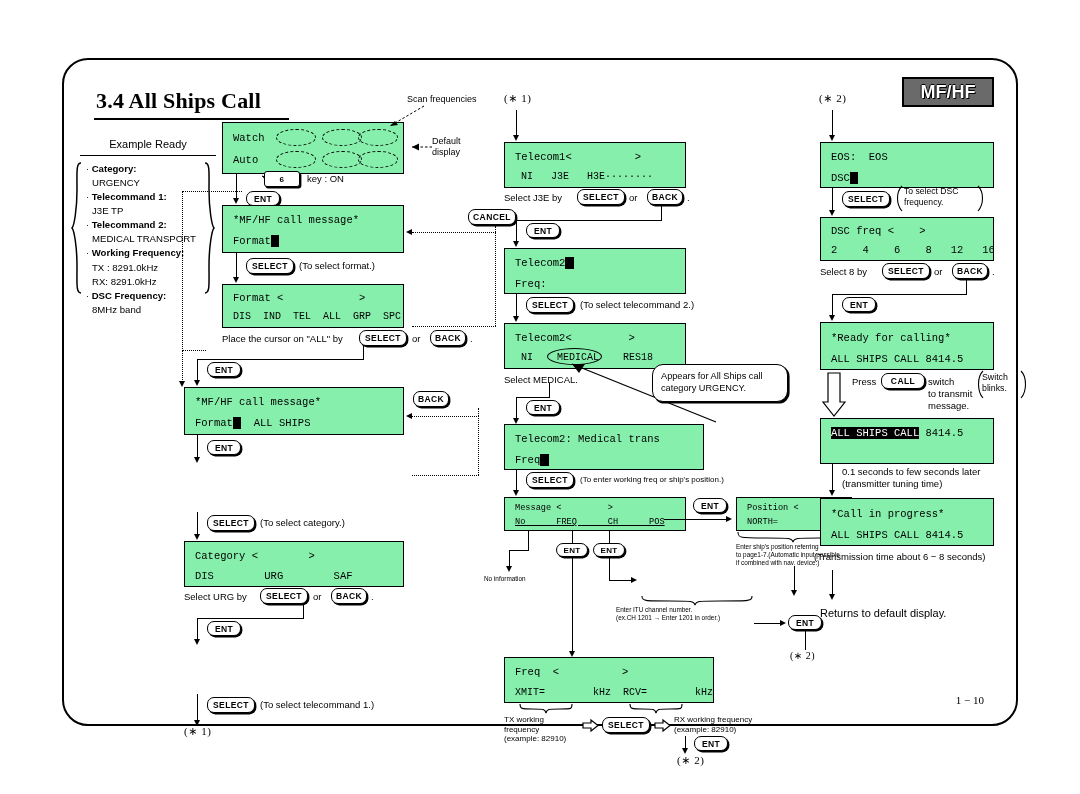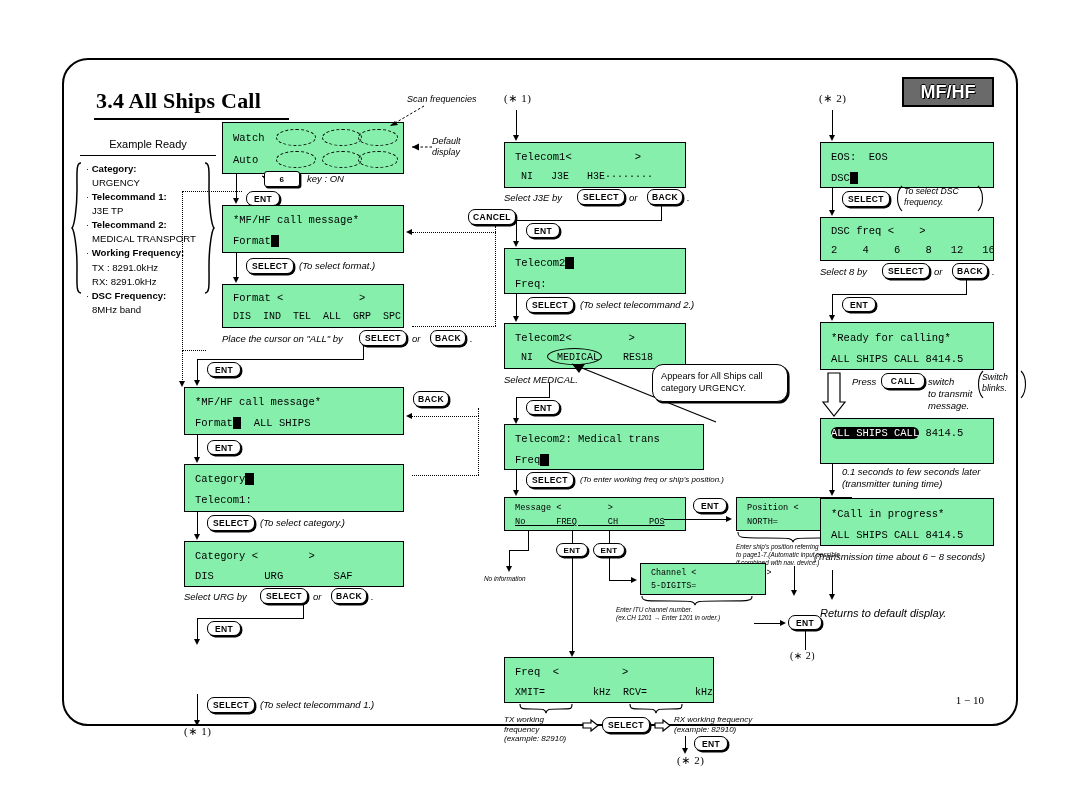--- a/index.html
+++ b/index.html
@@ -31,21 +31,21 @@
     position:absolute; border:1.6px solid #000; border-radius:7px;
     background:#fff; font-family:"Liberation Sans", sans-serif;
     font-weight:bold; font-size:8.5px; letter-spacing:.4px;
     text-align:center; color:#000;
     box-shadow:1.4px 1.4px 0 #000;
     display:flex; align-items:center; justify-content:center;
   }
   .key.numkey { font-size:8px; border-radius:3px; }
   .note {
     position:absolute; font-family:"Liberation Sans", sans-serif;
-    font-size:9.5px; color:#000; line-height:1.25; white-space:pre-line;font-style:italic;
+    font-size:9.5px; color:#000; line-height:1.25; white-space:pre-line;
   }
   .note.tiny { font-size:6.4px; line-height:1.22; }
   .note.small { font-size:8px; line-height:1.2; }
   .starref {
     position:absolute; font-family:"Liberation Serif", serif;
     font-size:11px; letter-spacing:.5px;
   }
   
   .vline { position:absolute; width:0; border-left:1.4px solid #000; }
   .hline { position:absolute; height:0; border-top:1.4px solid #000; }
@@ -92,21 +92,21 @@
   #ex-rule { position:absolute; left:16px; top:95px; width:136px; height:0;
     border-top:1.4px solid #000; }
   #ex-list { position:absolute; left:22px; top:102px; width:140px;
     font-size:9.6px; line-height:1.46; }
   #ex-list b { font-weight:bold; }
   
   .ell { position:absolute; width:40px; height:17px; border:1.4px dashed #000;
     border-radius:50%; }
   
   .cur { background:#000; color:#fff; padding:0 1px; }
-  .inv { background:#000; color:#fff;border-radius:6px; }
+  .inv { background:#000; color:#fff; }
   
   .bubble {
     position:absolute; border:1.8px solid #000; border-radius:11px;
     background:#fff; font-size:9.2px; line-height:1.3; padding:6px 8px;
     box-shadow:1.6px 1.6px 0 #000;
   }
   
   svg { position:absolute; overflow:visible; }
   .pgno { position:absolute; right:32px; bottom:18px;
     font-family:"Liberation Serif", serif; font-size:11px; }
@@ -246,24 +246,20 @@
   <div class="dvline" style="left:414px; top:348px; height:8px;"></div>
   <div class="dvline" style="left:414px; top:356px; height:59px;"></div>
   <div class="dhline" style="left:348px; top:415px; width:67px;"></div>
 
   <div class="vline" style="left:133px; top:375px; height:24px;"></div>
   <div class="arrd" style="left:129.5px; top:397px;"></div>
   <div class="key" style="left:143px; top:380px; width:34px; height:15px;">
       <span>ENT</span>
     </div>
 
-  <div class="lcd" style="left:120px; top:404px; width:220px; height:48px;">
-    <span class="l1" style="top:9px;"><span>Category</span><span class="cur">&nbsp;</span></span>
-    <span class="l2" style="top:30px;">Telecom1:</span>
-  </div>
 
   <div class="vline" style="left:133px; top:452px; height:24px;"></div>
   <div class="arrd" style="left:129.5px; top:474px;"></div>
   <div class="key" style="left:143px; top:455px; width:48px; height:16px;">
       <span>SELECT</span>
     </div>
   <div class="note" style="left:196px; top:457px;">(To select category.)</div>
 
   <div class="lcd" style="left:120px; top:481px; width:220px; height:46px;">
     <span class="l1" style="top:9px;">Category &lt;        &gt;</span>
@@ -412,24 +408,20 @@
   <div class="arrd" style="left:504.5px; top:591px;"></div>
 
   <div class="vline" style="left:545px; top:471px; height:14px;"></div>
   <div class="key" style="left:529px; top:483px; width:32px; height:14px; font-size:8px;">
       <span>ENT</span>
     </div>
   <div class="vline" style="left:545px; top:497px; height:24px;"></div>
   <div class="hline" style="left:545px; top:520px; width:24px;"></div>
   <div class="arrr" style="left:567px; top:516.6px;"></div>
 
-  <div class="lcd" style="left:576px; top:503px; width:126px; height:32px; font-size:8.4px;">
-    <span class="l1" style="top:5px;">Channel &lt;              &gt;</span>
-    <span class="l2" style="top:18px;">5-DIGITS=</span>
-  </div>
   <svg class="abs" style="left:576px; top:535px;" width="126" height="11">
     <path d="M2,1 C2,6 4,6 30,6 C52,6 54,6 55,10 C56,6 58,6 80,6 C110,6 112,6 112,1" stroke="#000" stroke-width="1.1" fill="none"></path>
   </svg>
   <div class="note tiny" style="left:552px; top:546px; width:160px;">Enter ITU channel number.
 (ex.CH 1201 → Enter 1201 in order.)</div>
   <div class="hline" style="left:690px; top:563px; width:28px;"></div>
   <div class="arrr" style="left:716px; top:559.6px;"></div>
   <div class="key" style="left:724px; top:555px; width:34px; height:15px;">
       <span>ENT</span>
     </div>

